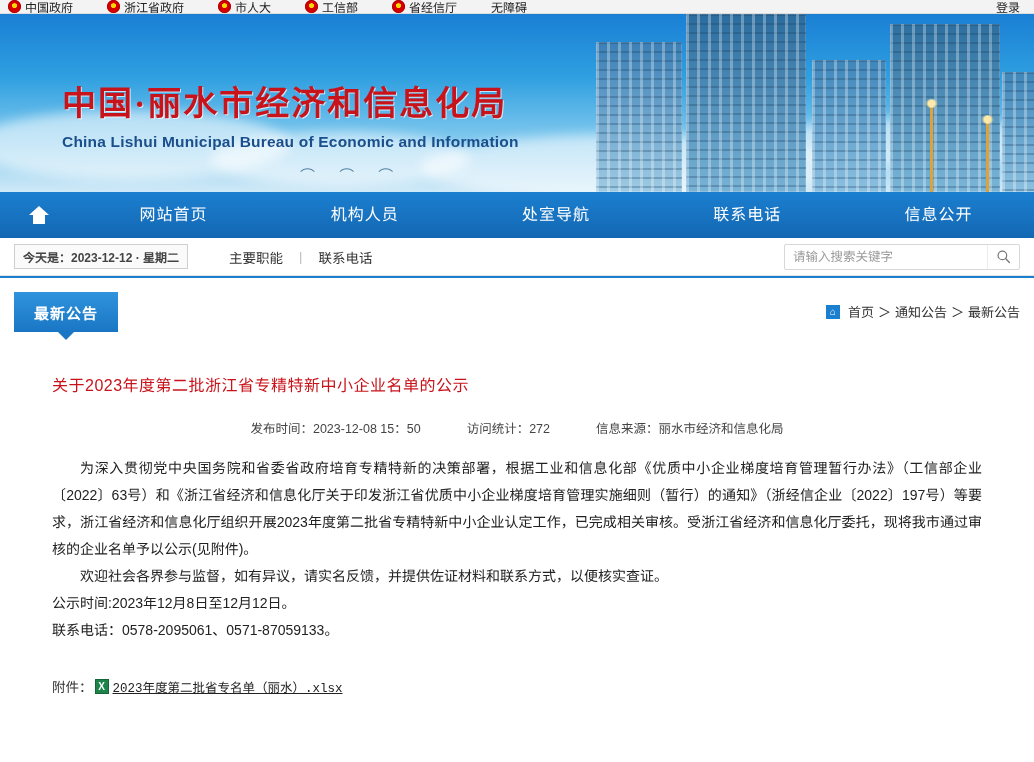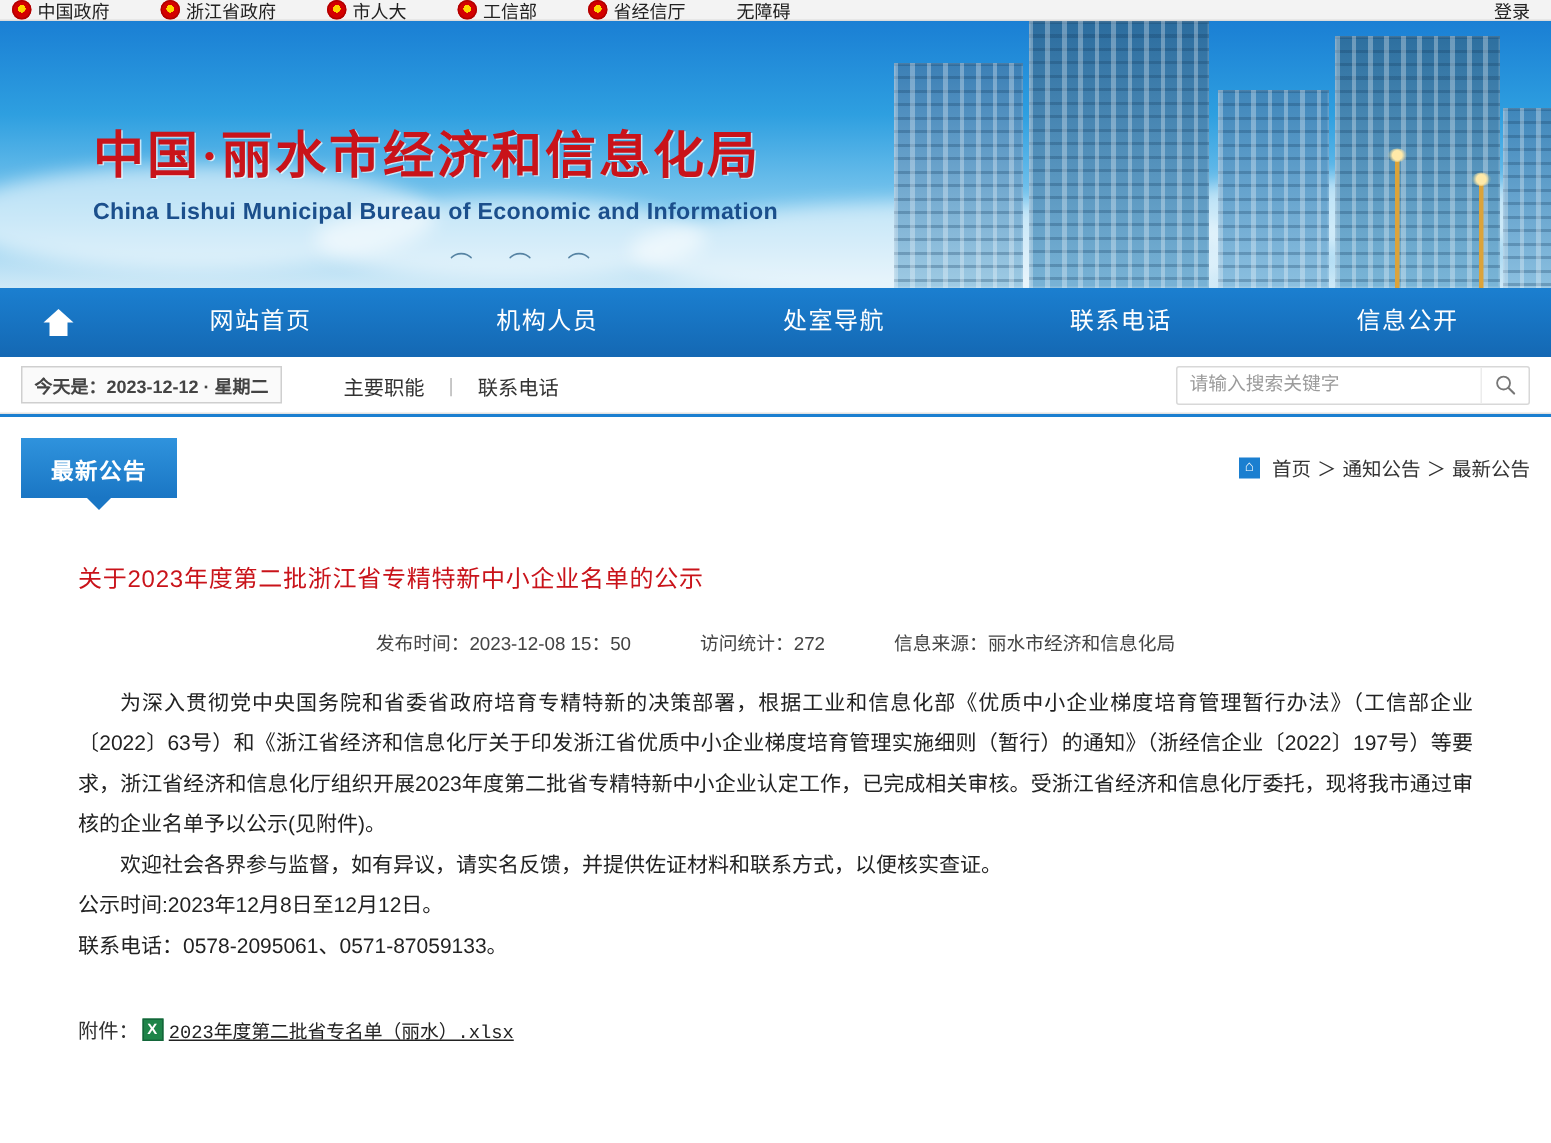--- a/index.html
+++ b/index.html
@@ -151,21 +151,21 @@
   .search-wrap {
     margin-left: auto; display: flex; align-items: center;
     width: 236px; height: 26px;
     border: 1px solid #d8d8d8; border-radius: 2px;
     background: #fff;
   }
   .search-wrap input {
     flex: 1; border: 0; outline: none; height: 100%;
     padding: 0 8px; font-size: 12.5px; color: #333;
     background: transparent;
-    font-family: Liberation Serif, serif;
+    font-family: Liberation Sans, sans-serif;
   }
   .search-wrap input::placeholder { color: #9b9b9b; }
   .search-btn {
     width: 32px; height: 100%; border: 0; background: transparent;
     border-left: 1px solid #ececec; cursor: pointer;
     display: flex; align-items: center; justify-content: center;
   }
 
   
   .content {

